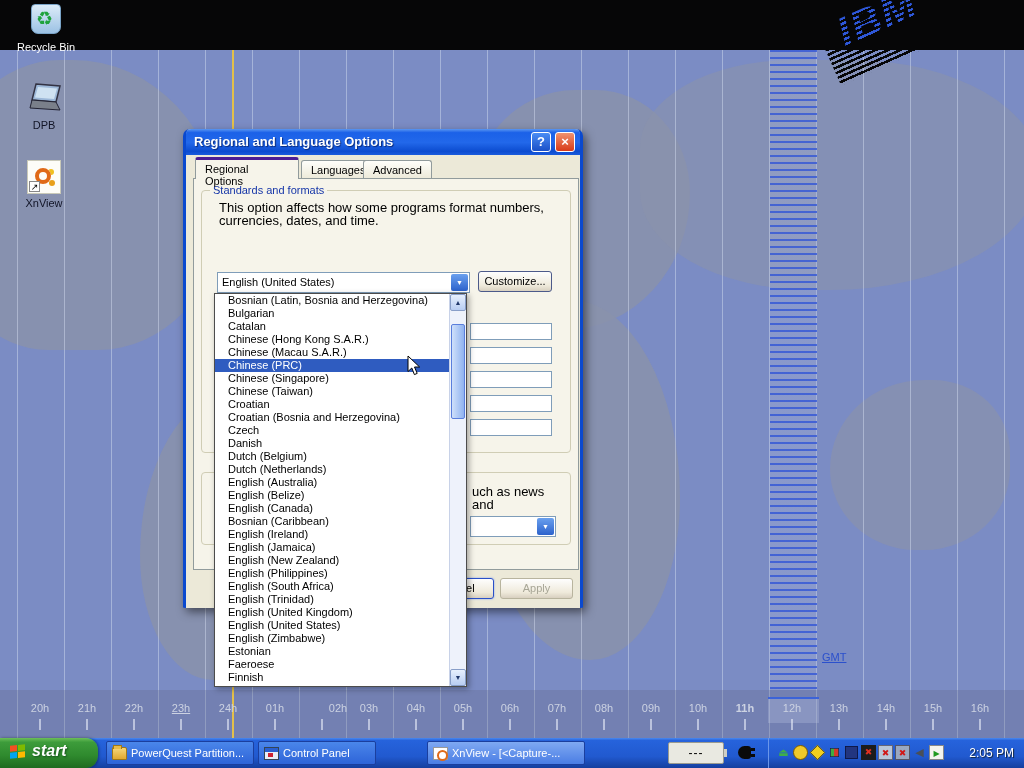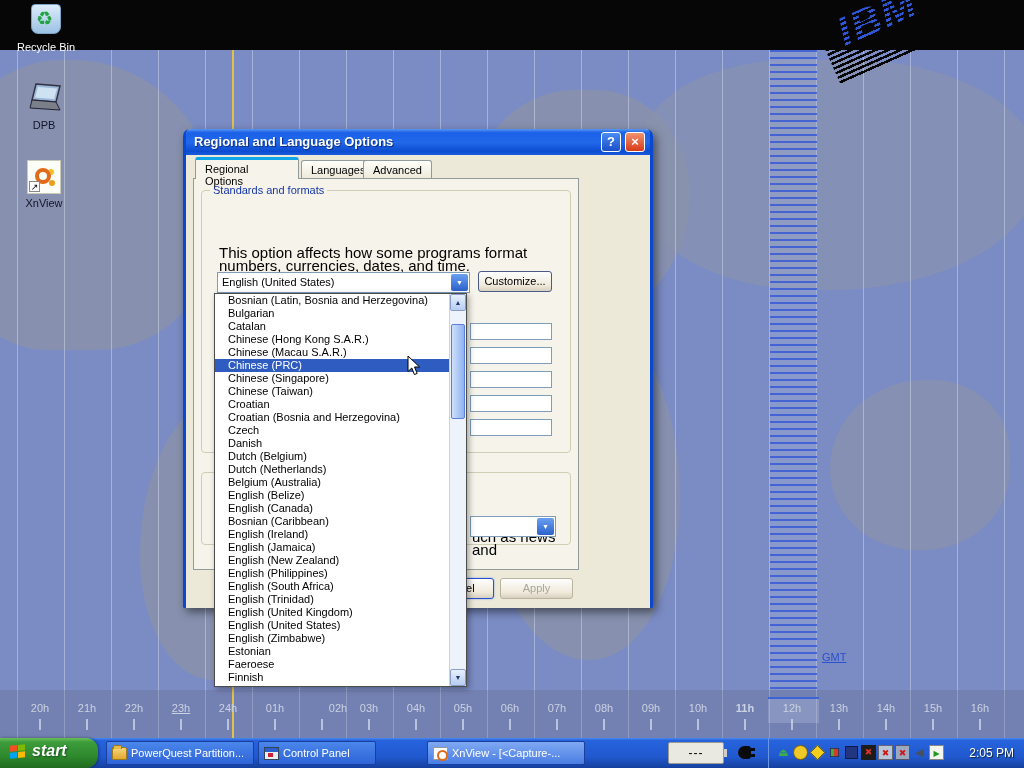--- a/index.html
+++ b/index.html
@@ -35,41 +35,41 @@
          border-radius:4px 4px 7px 7px; border:1px solid #7aa4c8; position:relative; }
   .bin .rec { position:absolute; left:4px; top:3px; font-size:19px; color:#1fa33c; line-height:22px; }
   #icon-dpb { left:2px; top:82px; } #icon-dpb .lbl, #icon-xnview .lbl { color:#111426; }
   #icon-xnview { left:2px; top:160px; }
   .xnv { width:34px; height:34px; margin:0 auto; background:#fdfdf8; border:1px solid #c9c9b8; position:relative; }
   .xnv .swirl { position:absolute; left:7px; top:7px; width:16px; height:16px; border-radius:50%;
         border:4px solid #e06a18; box-shadow:8px -4px 0 -5px #f0c020, -6px 8px 0 -5px #f0c020, 9px 7px 0 -5px #e8a01a; }
   .xnv .sc { position:absolute; left:1px; bottom:1px; width:11px; height:11px; background:#fff; border:1px solid #888; font-size:9px; line-height:10px; color:#000; }
 
   
-  .dialog { position:absolute; left:183px; top:129px; width:470px; height:479px; z-index:5;
+  .dialog { position:absolute; left:183px; top:129px; width:400px; height:479px; z-index:5;
             border:3px solid #0a49cf; border-top:none; border-radius:7px 7px 2px 2px;
             box-shadow:3px 4px 10px rgba(0,0,0,.5); background:#ece9d8; }
   .titlebar { height:26px; border-radius:5px 5px 0 0; position:relative;
       background:linear-gradient(180deg,#5a96f2 0%,#1b61e8 14%,#2268ea 52%,#0c4cd0 86%,#1a5bdd 100%); }
   .titlebar .t { position:absolute; left:8px; top:5px; color:#fff; font-weight:bold; font-size:13px; text-shadow:1px 1px 1px #0a2a7a; }
   .tbtn { position:absolute; top:3px; width:20px; height:20px; border-radius:3px; border:1px solid #fff;
           color:#fff; font-weight:bold; text-align:center; line-height:18px; font-size:13px; }
   .tbtn.help { right:29px; background:linear-gradient(180deg,#4a8cf4,#1a50c8); }
   .tbtn.close { right:5px; background:linear-gradient(180deg,#f0936f,#d83a18); }
   .client { position:relative; width:100%; height:453px; background:#ece9d8; }
 
   .tab { position:absolute; font-size:11px; padding:3px 9px 0 9px; height:19px; top:5px;
          background:linear-gradient(180deg,#fefefa,#ece9d8); border:1px solid #919b9c; border-bottom:none; border-radius:3px 3px 0 0; color:#000; }
-  .tab.active { top:2px; height:22px; background:#f6f4ea; border-top:3px solid #0ea5e9; z-index:3; }
+  .tab.active { top:2px; height:22px; background:#f6f4ea; border-top:3px solid #4c1d95; z-index:3; }
   .panel { position:absolute; left:7px; top:23px; width:386px; height:392px; background:#f6f4ea;
            border:1px solid #919b9c; z-index:1; }
 
   .group { position:absolute; border:1px solid #d0cdb5; border-radius:4px; z-index:2; }
   .group .gt { position:absolute; left:8px; top:-7px; background:#f6f4ea; padding:0 3px; font-size:11px; color:#1636a8; }
-  .dtext { position:absolute; font-size:15px; color:#000; line-height:13px; z-index:2;margin-top:45px; }
+  .dtext { position:absolute; font-size:13px; color:#000; line-height:13px; z-index:2; }
 
   .combo { position:absolute; height:21px; background:#fff; border:1px solid #7f9db9; z-index:2; }
   .combo .val { position:absolute; left:4px; top:3px; font-size:11px; color:#000; white-space:nowrap; }
   .combo .drop { position:absolute; right:1px; top:1px; bottom:1px; width:17px; border-radius:2px;
       background:linear-gradient(180deg,#6aa0ee,#2c62cc); color:#fff; font-size:7px; text-align:center; line-height:18px; }
   .xbtn { position:absolute; height:21px; font-size:11px; color:#000; text-align:center; z-index:2;
       background:linear-gradient(180deg,#fefefe,#efeadb 70%,#d8d0c0); border:1px solid #4c5a8a; border-radius:3px; line-height:19px; }
   .sample { position:absolute; left:284px; width:82px; height:17px; background:#fff; border:1px solid #7f9db9; z-index:2; }
   .btn-cancel { left:235px; top:423px; width:73px; border:1px solid #2a50c8; box-shadow:0 0 2px #7a9af0; }
   .btn-apply  { left:314px; top:423px; width:73px; color:#a8a696; border:1px solid #b8b49e; }
@@ -301,21 +301,21 @@
         <div class="li">Chinese (Macau S.A.R.)</div>
         <div class="li sel">Chinese (PRC)</div>
         <div class="li">Chinese (Singapore)</div>
         <div class="li">Chinese (Taiwan)</div>
         <div class="li">Croatian</div>
         <div class="li">Croatian (Bosnia and Herzegovina)</div>
         <div class="li">Czech</div>
         <div class="li">Danish</div>
         <div class="li">Dutch (Belgium)</div>
         <div class="li">Dutch (Netherlands)</div>
-        <div class="li">Belgium (Australia)</div>
+        <div class="li">English (Australia)</div>
         <div class="li">English (Belize)</div>
         <div class="li">English (Canada)</div>
         <div class="li">Bosnian (Caribbean)</div>
         <div class="li">English (Ireland)</div>
         <div class="li">English (Jamaica)</div>
         <div class="li">English (New Zealand)</div>
         <div class="li">English (Philippines)</div>
         <div class="li">English (South Africa)</div>
         <div class="li">English (Trinidad)</div>
         <div class="li">English (United Kingdom)</div>

